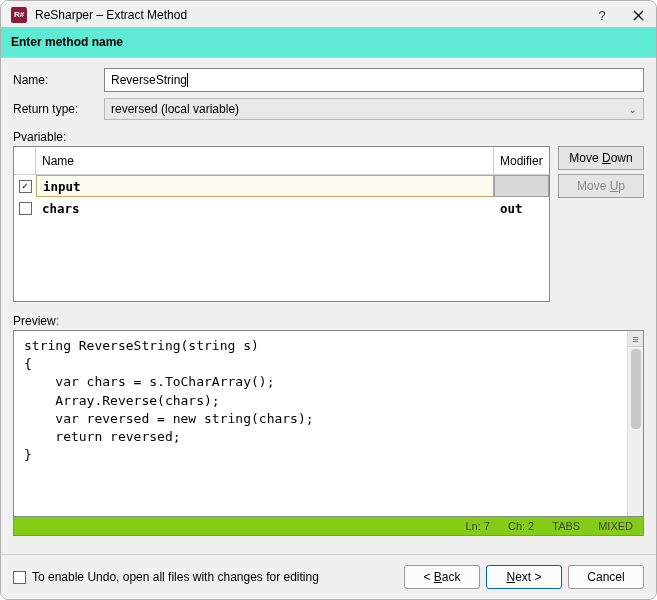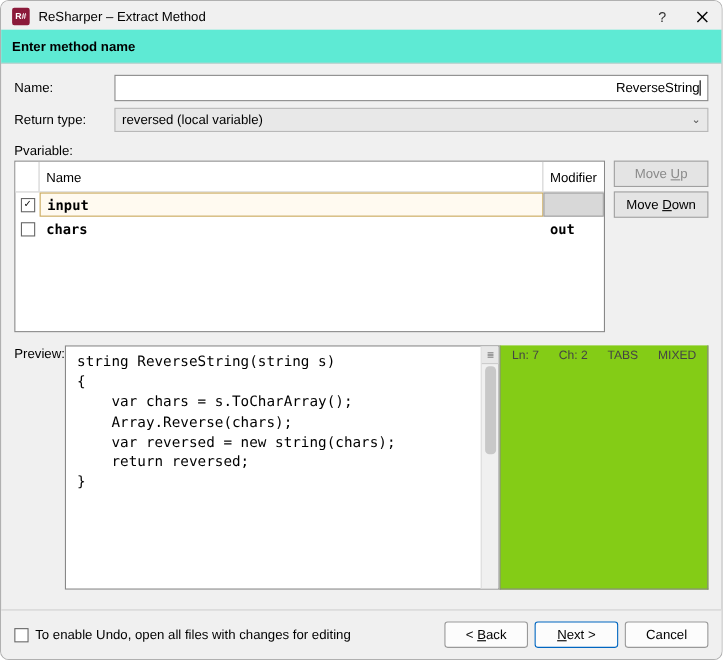--- a/index.html
+++ b/index.html
@@ -64,21 +64,20 @@
   .label { width: 70px; }
   .label u, .underlined { text-decoration: underline; }
   .text-input {
     flex: 1;
     height: 24px;
     border: 1px solid #888;
     padding: 2px 6px;
     font-size: 12px;
     font-family: inherit;
     background: #fff;
-    justify-content: flex-end;
   }
   .caret {
     display: inline-block;
     width: 1px; height: 14px;
     background: #000;
     vertical-align: middle;
   }
   .select-wrap {
     flex: 1;
     height: 22px;
@@ -148,21 +147,21 @@
   .chkbox.checked::after { content: "✓"; color: #000; }
   .side-btns { display: flex; flex-direction: column; gap: 4px; width: 86px; }
   .side-btn {
     height: 24px;
     border: 1px solid #a0a0a0;
     background: #e4e4e4;
     display: flex; align-items: center; justify-content: center;
     font-size: 12px;
   }
   .side-btn.disabled { color: #8a8a8a; }
-  .preview-section { flex: 1; display: flex; flex-direction: row; min-height: 0; margin-top: 6px; }
+  .preview-section { flex: 1; display: flex; flex-direction: column; min-height: 0; margin-top: 6px; }
   .preview-box {
     flex: 1;
     border: 1px solid #888;
     background: #fff;
     position: relative;
     display: flex;
     min-height: 0;
   }
   .preview-code {
     flex: 1;
@@ -291,25 +290,25 @@
             <div class="pt-row">
               <div class="pt-cell col-chk">
                   <div class="chkbox"></div>
                 </div>
               <div class="pt-cell col-name">chars</div>
               <div class="pt-cell col-mod">out</div>
             </div>
           </div>
         </div>
         <div class="side-btns">
+          <div class="side-btn">
+              <span>Move <u>D</u>own</span>
+            </div>
           <div class="side-btn disabled">
               <span>Move <u>U</u>p</span>
-            </div>
-          <div class="side-btn">
-              <span>Move <u>D</u>own</span>
             </div>
         </div>
       </div>
     </div>
 
     <div class="preview-section">
       <div style="margin-bottom:2px;">
         <span>Previe</span><span>w:</span>
       </div>
       <div class="preview-box">

